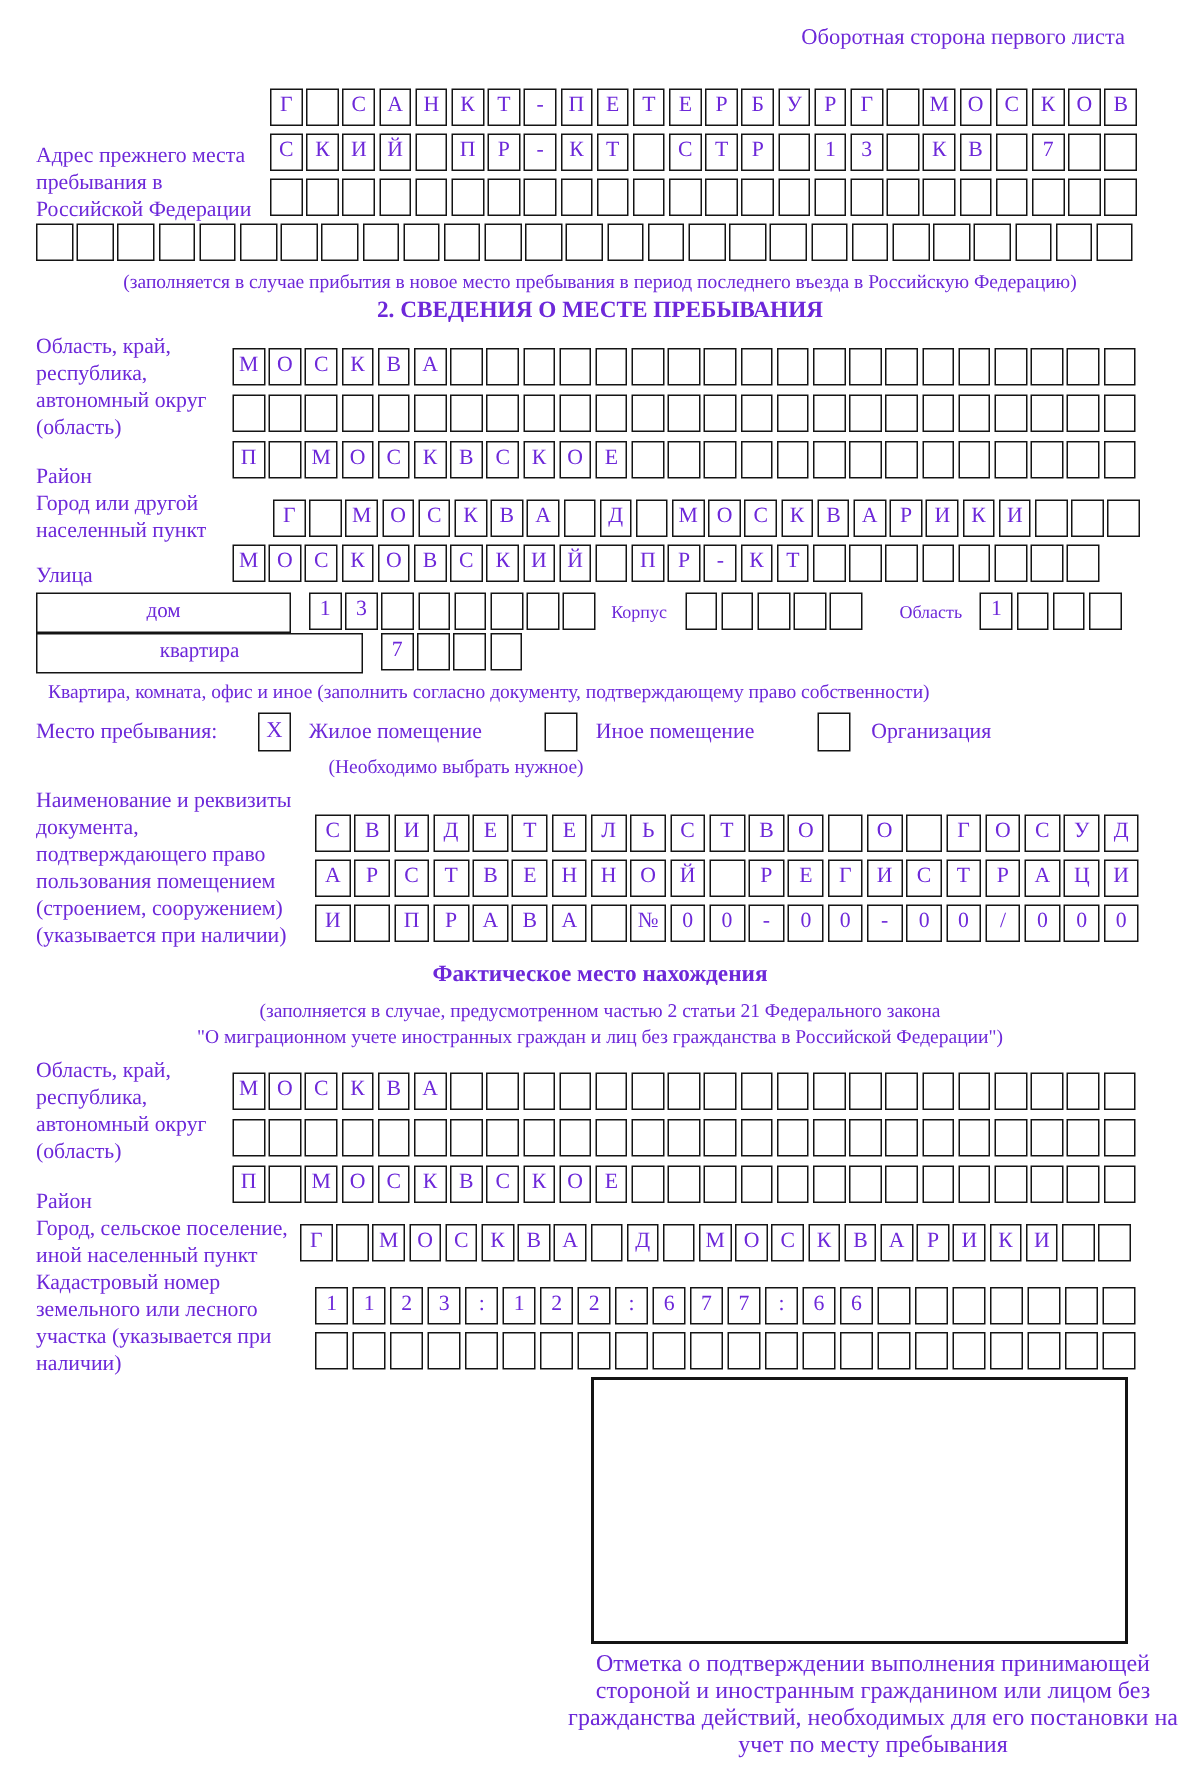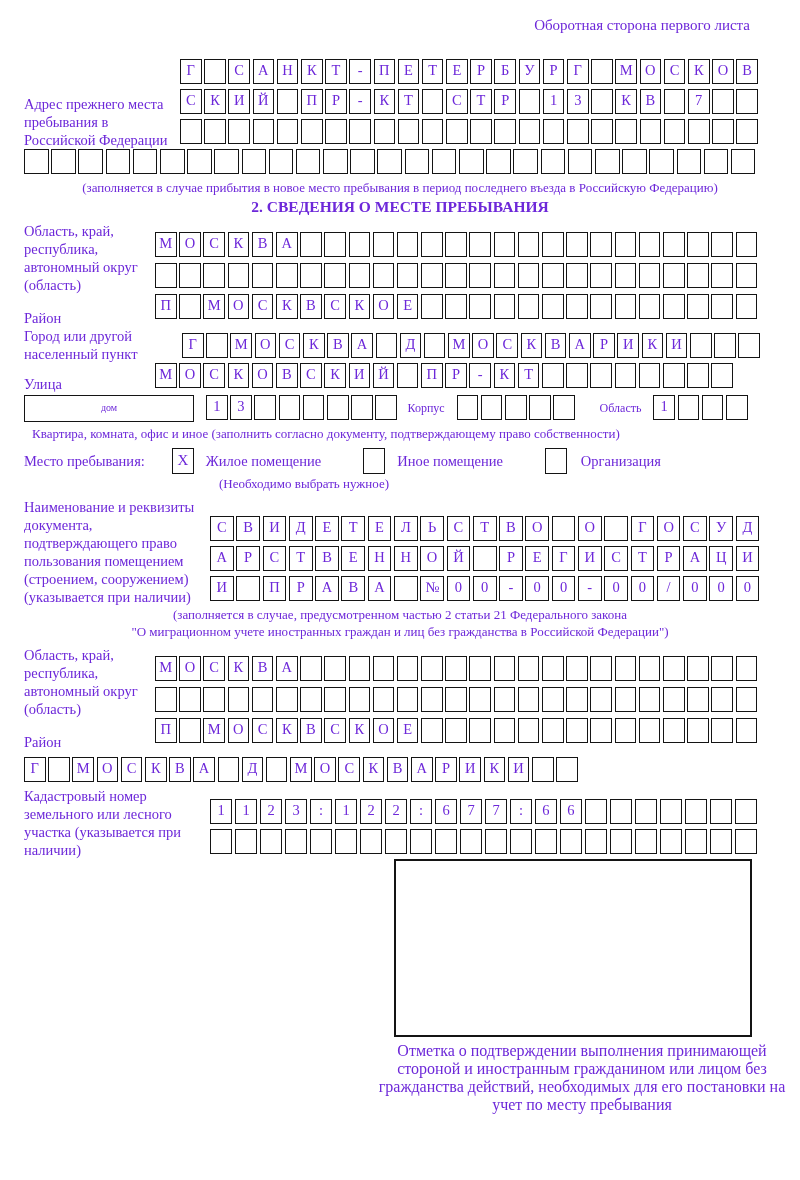--- a/index.html
+++ b/index.html
@@ -15,21 +15,21 @@
         font-size:14.5px;line-height:21px;vertical-align:top;background:#fff;}
   .wide .cbox{width:24.6px;}
   .doc-row .cbox{width:23.7px;}
   .cad-row .cbox{width:22.4px;}
   .gap8{margin-bottom:8px;}
   .gap11{margin-bottom:6px;}
   .note{font-size:13px;line-height:17px;}
   .note-center{text-align:center;}
   .sec-title{font-weight:bold;font-size:15.5px;text-align:center;margin:2px 0 6px 0;}
   .field-box{display:inline-block;box-sizing:border-box;height:27px;border:1.8px solid #141414;
-             text-align:center;font-size:10px;line-height:24px;vertical-align:top;}
+             text-align:center;font-size:14px;line-height:24px;vertical-align:top;}
   .inline-lbl{font-size:12px;line-height:27px;display:inline-block;vertical-align:top;}
   .chk{display:inline-block;box-sizing:border-box;width:22px;height:26px;border:1.7px solid #141414;
        text-align:center;font-size:15px;line-height:23px;vertical-align:middle;}
   .optlbl{font-size:14.5px;vertical-align:middle;}
   .stamp-box{box-sizing:border-box;width:358px;height:178px;border:2px solid #141414;margin-left:370px;}
   .stamp-caption{width:412px;margin-left:352px;text-align:center;font-size:16px;line-height:18px;margin-top:5px;}
   .b1-label{width:156px;}
   .col130{width:131px;}
   .col158{width:158px;}
   .col175{width:176px;}
@@ -81,20 +81,24 @@
 
   <div style="white-space:nowrap;margin-top:2px;">
     <span class="field-box" style="width:170px;margin-right:8px;">дом</span>
     <span class="boxrow" style="display:inline-block;margin-bottom:0;"><span class="cbox">1</span><span class="cbox">3</span><span class="cbox"></span><span class="cbox"></span><span class="cbox"></span><span class="cbox"></span><span class="cbox"></span><span class="cbox"></span></span>
     <span class="inline-lbl" style="margin:0 8px 0 4px;">Корпус</span>
     <span class="boxrow" style="display:inline-block;margin-bottom:0;"><span class="cbox"></span><span class="cbox"></span><span class="cbox"></span><span class="cbox"></span><span class="cbox"></span></span>
     <span class="inline-lbl" style="margin:0 8px 0 18px;">Область</span>
     <span class="boxrow" style="display:inline-block;margin-bottom:0;"><span class="cbox">1</span><span class="cbox"></span><span class="cbox"></span><span class="cbox"></span></span>
   </div>
 
+  <div style="white-space:nowrap;">
+    <span class="field-box" style="width:218px;margin-right:8px;">квартира</span>
+    <span class="boxrow" style="display:inline-block;margin-bottom:0;"><span class="cbox">7</span><span class="cbox"></span><span class="cbox"></span><span class="cbox"></span></span>
+  </div>
   <div class="note" style="margin:3px 0 6px 8px;">Квартира, комната, офис и иное (заполнить согласно документу, подтверждающему право собственности)</div>
 
   <div style="display:flex;align-items:center;">
     <span class="optlbl" style="margin-right:27px;">Место пребывания:</span>
     <span class="chk">X</span>
     <span class="optlbl" style="margin:0 42px 0 12px;">Жилое помещение</span>
     <span class="chk"></span>
     <span class="optlbl" style="margin:0 42px 0 12px;">Иное помещение</span>
     <span class="chk"></span>
     <span class="optlbl" style="margin-left:14px;">Организация</span>
@@ -103,37 +107,39 @@
 
   <div class="frow">
     <div class="lbl col186">Наименование и реквизиты документа, подтверждающего право пользования помещением (строением, сооружением) (указывается при наличии)</div>
     <div>
       <div class="boxrow doc-row"><span class="cbox">С</span><span class="cbox">В</span><span class="cbox">И</span><span class="cbox">Д</span><span class="cbox">Е</span><span class="cbox">Т</span><span class="cbox">Е</span><span class="cbox">Л</span><span class="cbox">Ь</span><span class="cbox">С</span><span class="cbox">Т</span><span class="cbox">В</span><span class="cbox">О</span><span class="cbox"></span><span class="cbox">О</span><span class="cbox"></span><span class="cbox">Г</span><span class="cbox">О</span><span class="cbox">С</span><span class="cbox">У</span><span class="cbox">Д</span></div>
       <div class="boxrow doc-row"><span class="cbox">А</span><span class="cbox">Р</span><span class="cbox">С</span><span class="cbox">Т</span><span class="cbox">В</span><span class="cbox">Е</span><span class="cbox">Н</span><span class="cbox">Н</span><span class="cbox">О</span><span class="cbox">Й</span><span class="cbox"></span><span class="cbox">Р</span><span class="cbox">Е</span><span class="cbox">Г</span><span class="cbox">И</span><span class="cbox">С</span><span class="cbox">Т</span><span class="cbox">Р</span><span class="cbox">А</span><span class="cbox">Ц</span><span class="cbox">И</span></div>
       <div class="boxrow doc-row"><span class="cbox">И</span><span class="cbox"></span><span class="cbox">П</span><span class="cbox">Р</span><span class="cbox">А</span><span class="cbox">В</span><span class="cbox">А</span><span class="cbox"></span><span class="cbox">№</span><span class="cbox">0</span><span class="cbox">0</span><span class="cbox">-</span><span class="cbox">0</span><span class="cbox">0</span><span class="cbox">-</span><span class="cbox">0</span><span class="cbox">0</span><span class="cbox">/</span><span class="cbox">0</span><span class="cbox">0</span><span class="cbox">0</span></div>
     </div>
   </div>
 
+  <div class="sec-title" style="margin-top:8px;">Фактическое место нахождения</div>
   <div class="note note-center">(заполняется в случае, предусмотренном частью 2 статьи 21 Федерального закона</div>
   <div class="note note-center" style="margin-bottom:6px;">"О миграционном учете иностранных граждан и лиц без гражданства в Российской Федерации")</div>
 
   <div class="frow">
     <div class="lbl col130">Область, край, республика, автономный округ (область)</div>
     <div>
       <div class="boxrow gap11"><span class="cbox">М</span><span class="cbox">О</span><span class="cbox">С</span><span class="cbox">К</span><span class="cbox">В</span><span class="cbox">А</span><span class="cbox"></span><span class="cbox"></span><span class="cbox"></span><span class="cbox"></span><span class="cbox"></span><span class="cbox"></span><span class="cbox"></span><span class="cbox"></span><span class="cbox"></span><span class="cbox"></span><span class="cbox"></span><span class="cbox"></span><span class="cbox"></span><span class="cbox"></span><span class="cbox"></span><span class="cbox"></span><span class="cbox"></span><span class="cbox"></span><span class="cbox"></span></div>
       <div class="boxrow gap11"><span class="cbox"></span><span class="cbox"></span><span class="cbox"></span><span class="cbox"></span><span class="cbox"></span><span class="cbox"></span><span class="cbox"></span><span class="cbox"></span><span class="cbox"></span><span class="cbox"></span><span class="cbox"></span><span class="cbox"></span><span class="cbox"></span><span class="cbox"></span><span class="cbox"></span><span class="cbox"></span><span class="cbox"></span><span class="cbox"></span><span class="cbox"></span><span class="cbox"></span><span class="cbox"></span><span class="cbox"></span><span class="cbox"></span><span class="cbox"></span><span class="cbox"></span></div>
     </div>
   </div>
 
   <div class="frow">
     <div class="lbl col130">Район</div>
     <div class="boxrow gap8"><span class="cbox">П</span><span class="cbox"></span><span class="cbox">М</span><span class="cbox">О</span><span class="cbox">С</span><span class="cbox">К</span><span class="cbox">В</span><span class="cbox">С</span><span class="cbox">К</span><span class="cbox">О</span><span class="cbox">Е</span><span class="cbox"></span><span class="cbox"></span><span class="cbox"></span><span class="cbox"></span><span class="cbox"></span><span class="cbox"></span><span class="cbox"></span><span class="cbox"></span><span class="cbox"></span><span class="cbox"></span><span class="cbox"></span><span class="cbox"></span><span class="cbox"></span><span class="cbox"></span></div>
   </div>
 
   <div class="frow minh36">
+    <div class="lbl col175">Город, сельское поселение, иной населенный пункт</div>
     <div class="boxrow"><span class="cbox">Г</span><span class="cbox"></span><span class="cbox">М</span><span class="cbox">О</span><span class="cbox">С</span><span class="cbox">К</span><span class="cbox">В</span><span class="cbox">А</span><span class="cbox"></span><span class="cbox">Д</span><span class="cbox"></span><span class="cbox">М</span><span class="cbox">О</span><span class="cbox">С</span><span class="cbox">К</span><span class="cbox">В</span><span class="cbox">А</span><span class="cbox">Р</span><span class="cbox">И</span><span class="cbox">К</span><span class="cbox">И</span><span class="cbox"></span><span class="cbox"></span></div>
   </div>
 
   <div class="frow">
     <div class="lbl col186">Кадастровый номер земельного или лесного участка (указывается при наличии)</div>
     <div>
       <div class="boxrow cad-row"><span class="cbox">1</span><span class="cbox">1</span><span class="cbox">2</span><span class="cbox">3</span><span class="cbox">:</span><span class="cbox">1</span><span class="cbox">2</span><span class="cbox">2</span><span class="cbox">:</span><span class="cbox">6</span><span class="cbox">7</span><span class="cbox">7</span><span class="cbox">:</span><span class="cbox">6</span><span class="cbox">6</span><span class="cbox"></span><span class="cbox"></span><span class="cbox"></span><span class="cbox"></span><span class="cbox"></span><span class="cbox"></span><span class="cbox"></span></div>
       <div class="boxrow cad-row"><span class="cbox"></span><span class="cbox"></span><span class="cbox"></span><span class="cbox"></span><span class="cbox"></span><span class="cbox"></span><span class="cbox"></span><span class="cbox"></span><span class="cbox"></span><span class="cbox"></span><span class="cbox"></span><span class="cbox"></span><span class="cbox"></span><span class="cbox"></span><span class="cbox"></span><span class="cbox"></span><span class="cbox"></span><span class="cbox"></span><span class="cbox"></span><span class="cbox"></span><span class="cbox"></span><span class="cbox"></span></div>
     </div>
   </div>

